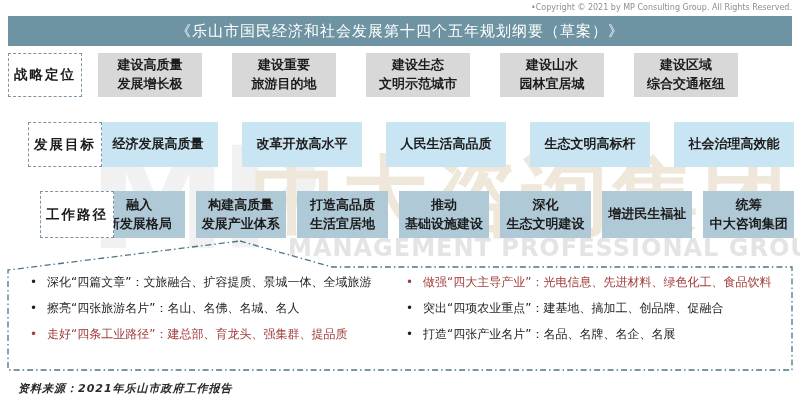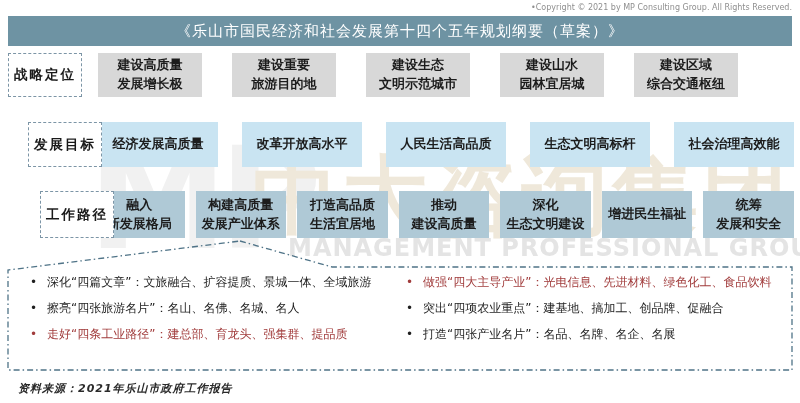--- a/index.html
+++ b/index.html
@@ -89,26 +89,26 @@
 </div>
 
 <div class="boxrow row-3">
   <div class="box">融入
 新发展格局</div>
   <div class="box">构建高质量
 发展产业体系</div>
   <div class="box">打造高品质
 生活宜居地</div>
   <div class="box">推动
-建设高质量</div>
+基础设施建设</div>
   <div class="box">深化
 生态文明建设</div>
   <div class="box">增进民生福祉</div>
   <div class="box">统筹
-发展和安全</div>
+中大咨询集团</div>
 </div>
 
 <svg class="callout-svg" viewBox="0 0 800 403">
   <path d="M 240 241 L 332 267 L 792 267 L 792 370 L 8 370 L 8 270 Z" fill="none" stroke="#4f7387" stroke-width="1.3" stroke-dasharray="6 3 1.5 3"></path>
 </svg>
 
 <div class="col col-left">
   <div class="bullet">
     <span class="dot">•</span>
     <span><b>深化“四篇文章”</b><span>：文旅融合、扩容提质、景城一体、全域旅游</span></span>

